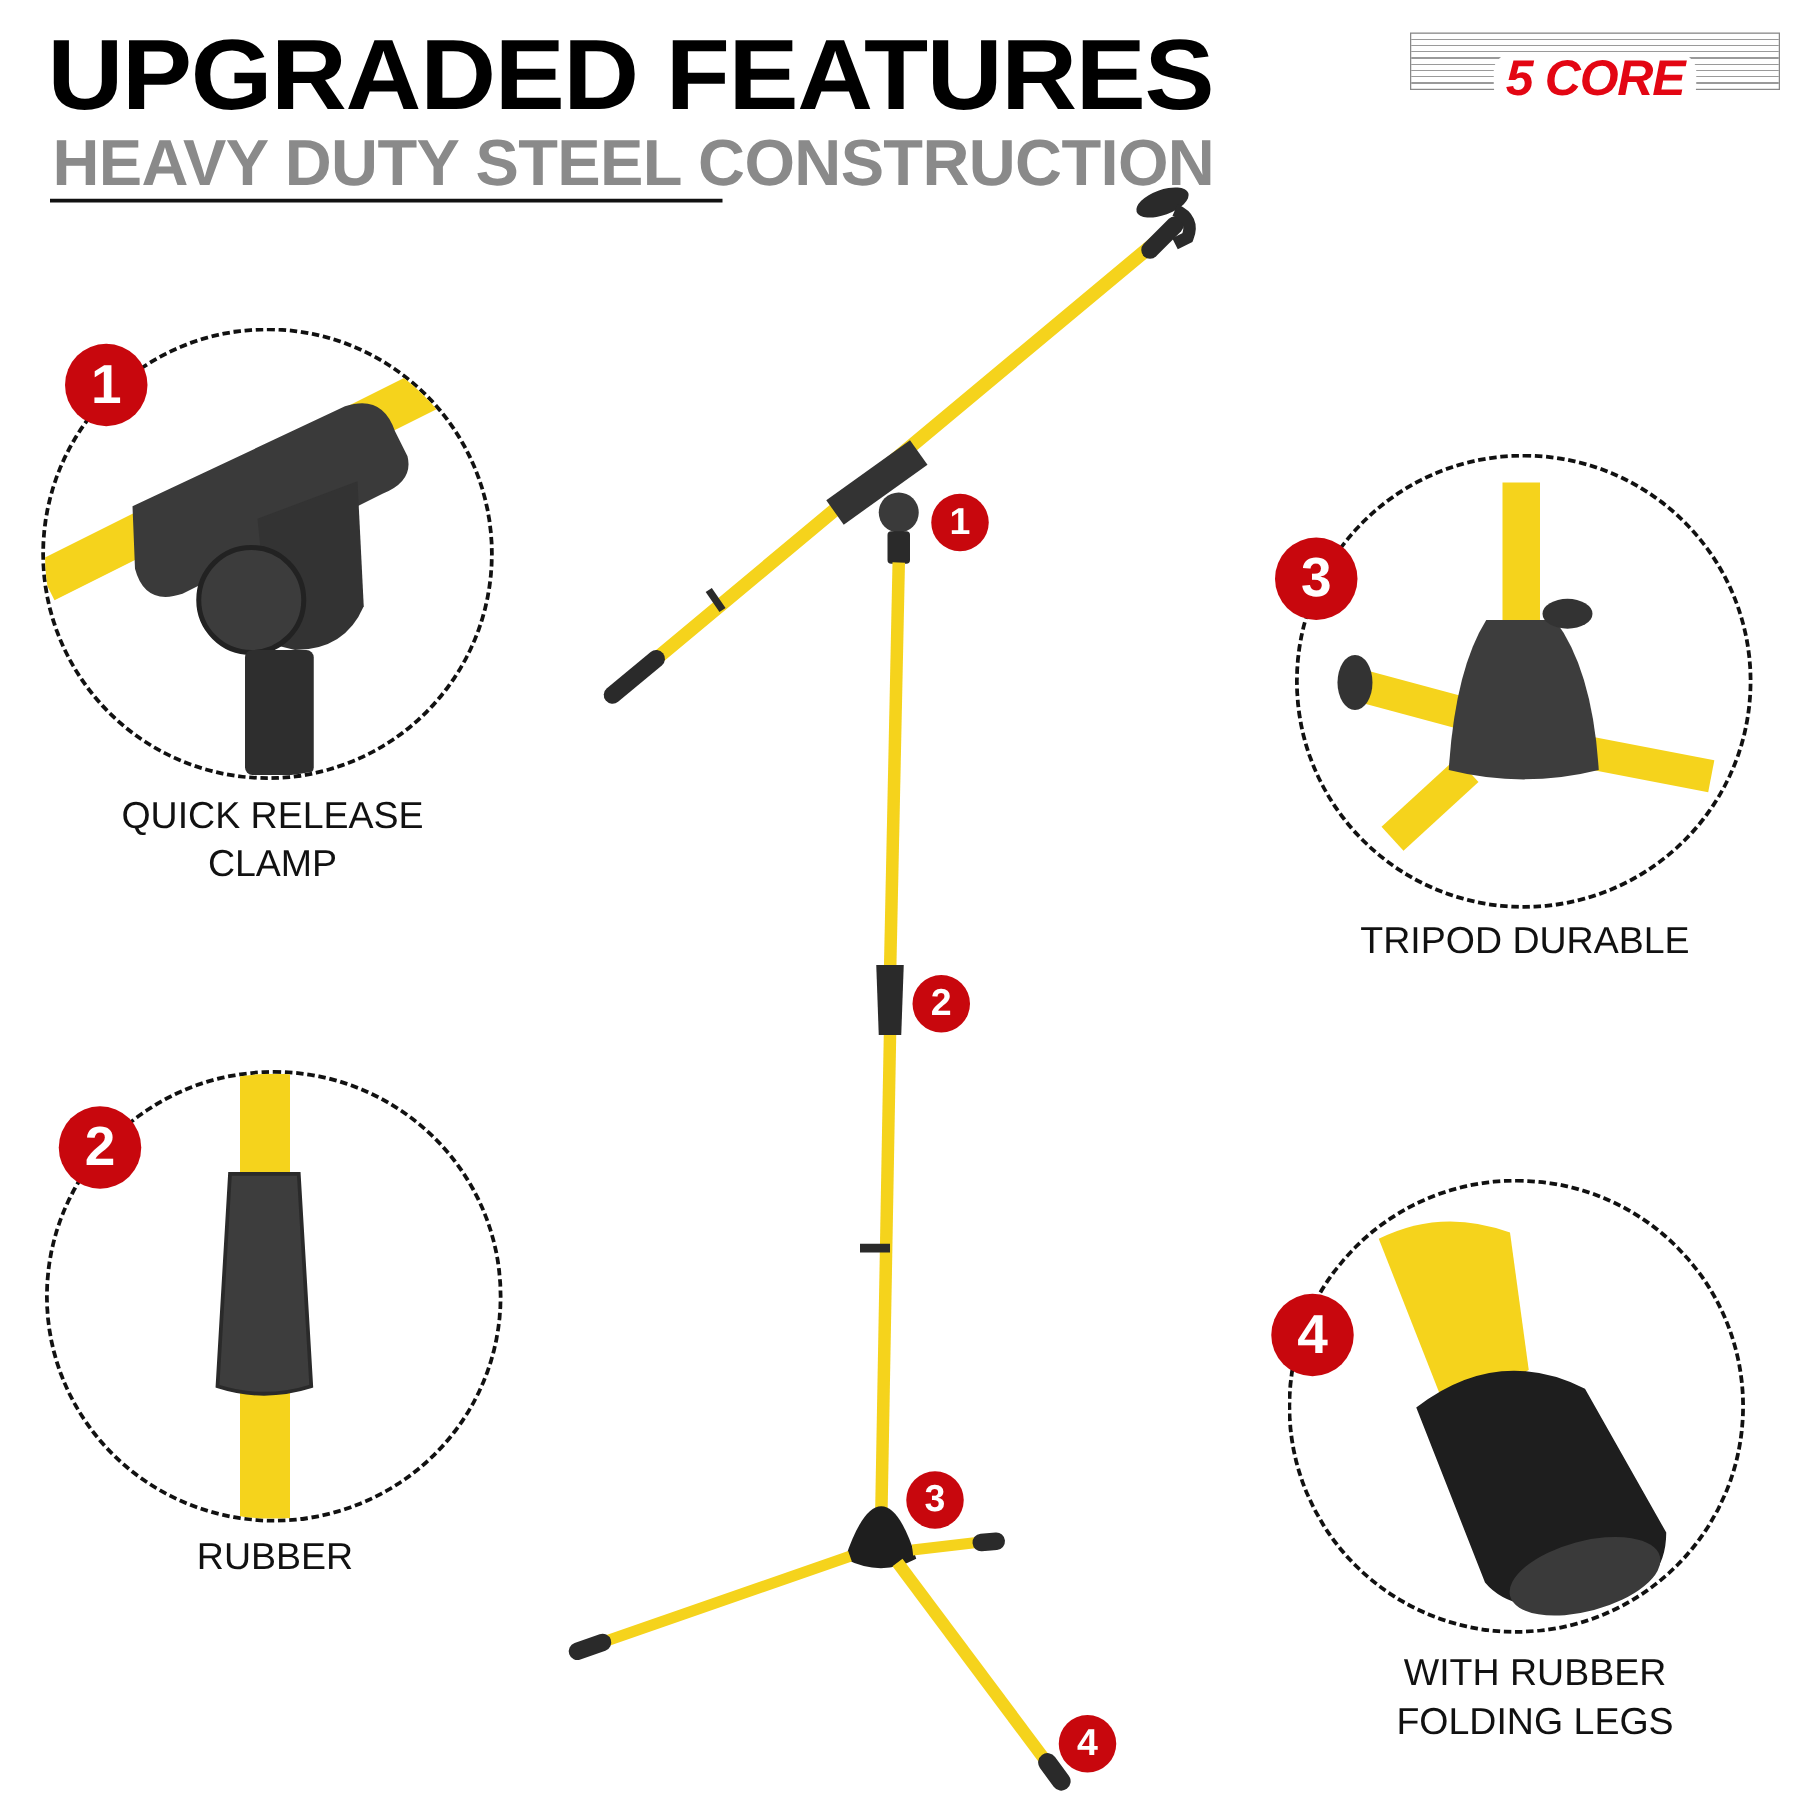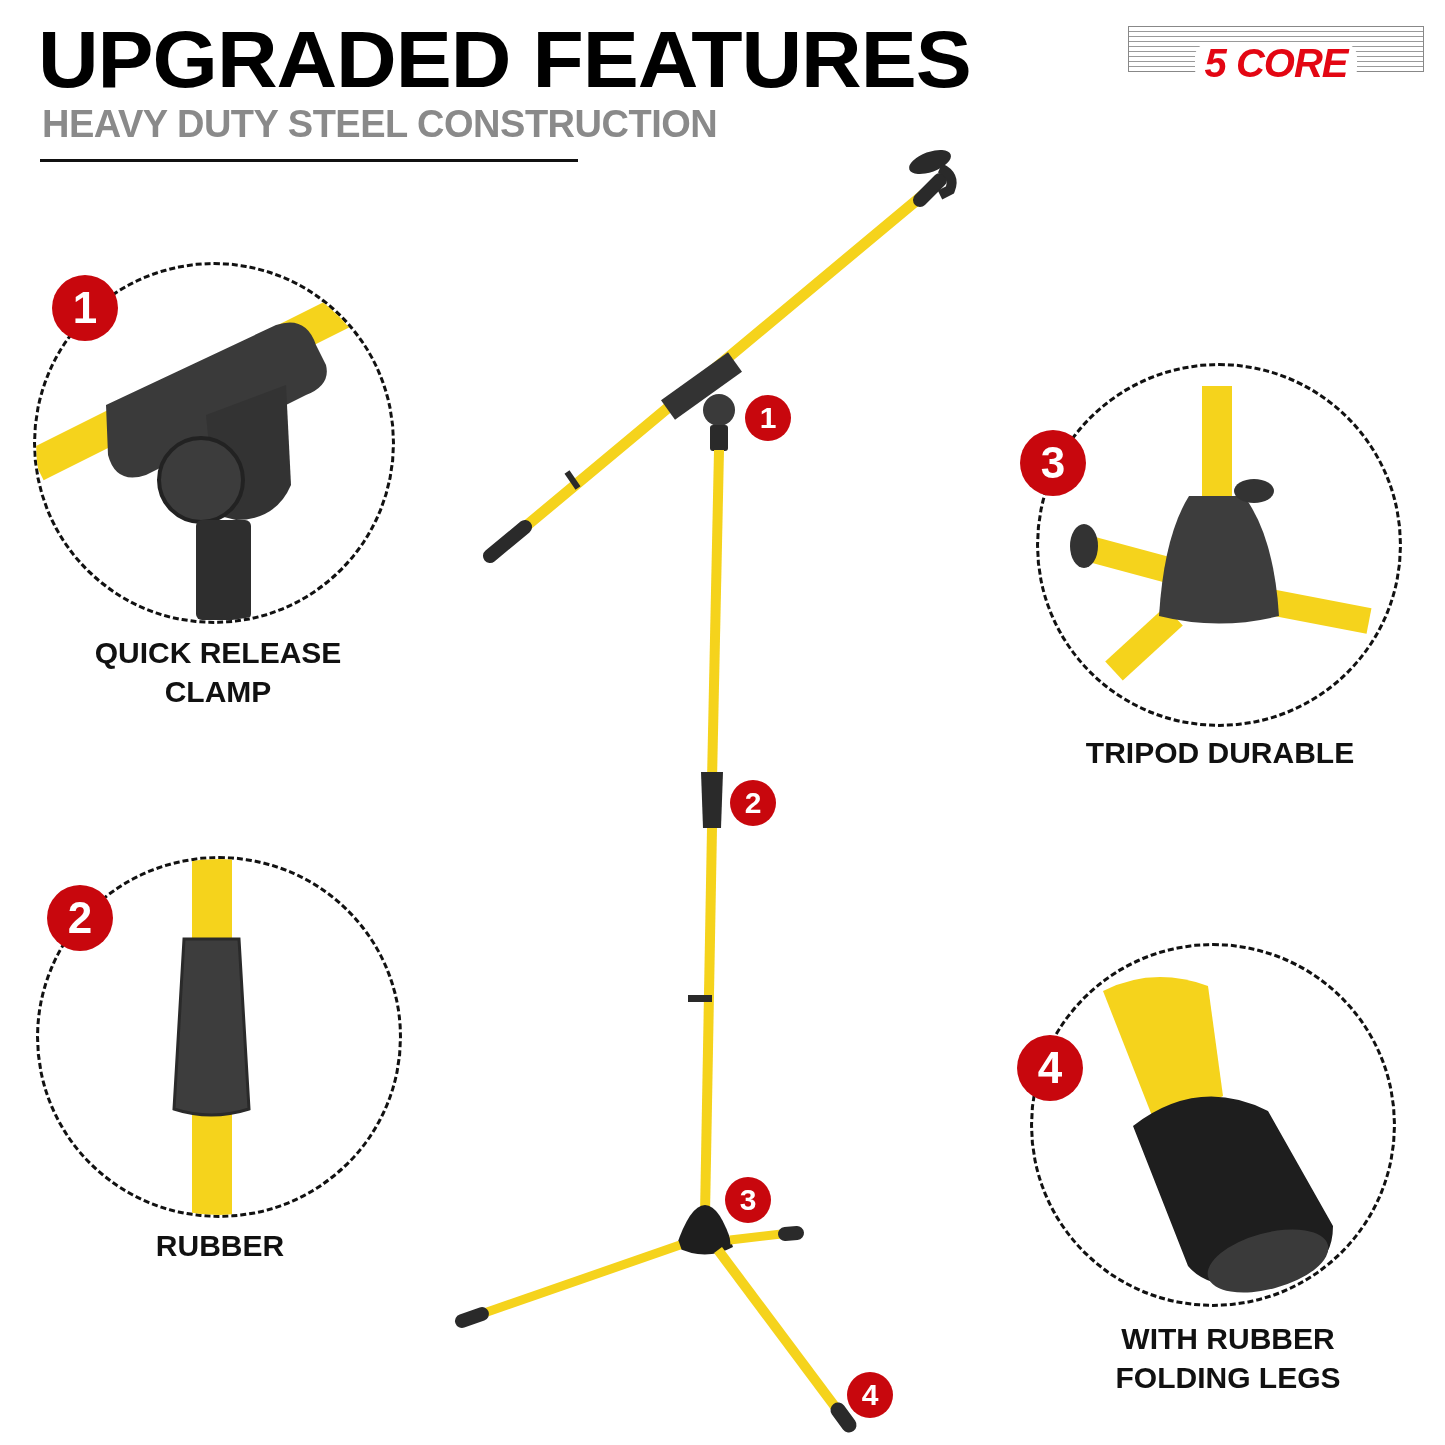--- a/index.html
+++ b/index.html
@@ -1,27 +1,27 @@
 <!DOCTYPE html>
 <html><head>
 <meta charset="utf-8">
 <style>
   html,body{margin:0;padding:0;background:#fff;}
   body{width:1445px;height:1445px;position:relative;overflow:hidden;font-family:"Liberation Sans",sans-serif;}
   .title{position:absolute;left:38px;top:20px;font-size:80px;font-weight:900;color:#000;letter-spacing:-1px;line-height:1;transform:scaleX(1.05);transform-origin:left;}
-  .subtitle{position:absolute;left:42px;top:105px;font-size:38px;font-weight:700;color:#8a8a8a;line-height:1;letter-spacing:-0.5px;}
+  .subtitle{position:absolute;left:42px;top:105px;font-size:52px;font-weight:700;color:#8a8a8a;line-height:1;letter-spacing:-0.5px;}
   .rule{position:absolute;left:40px;top:159px;width:538px;height:3px;background:#111;}
   .logo{position:absolute;left:1128px;top:26px;width:294px;height:44px;border:1px solid #888;
         background:repeating-linear-gradient(#fff 0 4px,#9a9a9a 4px 5px);display:flex;align-items:center;justify-content:center;}
   .logo span{font-size:40px;font-weight:900;font-style:italic;color:#e30613;letter-spacing:-1px;
         text-shadow:-2px -2px 0 #fff,2px -2px 0 #fff,-2px 2px 0 #fff,2px 2px 0 #fff,0 0 4px #fff;background:#fff;padding:0 10px;border-radius:14px;line-height:1;margin-top:28px;}
   .circle{position:absolute;border:3px dashed #111;border-radius:50%;overflow:hidden;background:#fff;}
   .badge{position:absolute;width:66px;height:66px;border-radius:50%;background:#c8070d;color:#fff;font-weight:900;font-size:44px;display:flex;align-items:center;justify-content:center;line-height:1;}
   .badge.sm{width:46px;height:46px;font-size:30px;}
-  .caption{position:absolute;text-align:center;font-size:30px;font-weight:700;color:#111;line-height:39px;width:340px;}
+  .caption{position:absolute;text-align:center;font-size:30px;font-weight:400;color:#111;line-height:39px;width:340px;}
   svg{position:absolute;left:0;top:0;}
 </style>
 </head>
 <body>
 
 <div class="title">UPGRADED FEATURES</div>
 <div class="subtitle">HEAVY DUTY STEEL CONSTRUCTION</div>
 <div class="rule"></div>
 
 <div class="logo">

